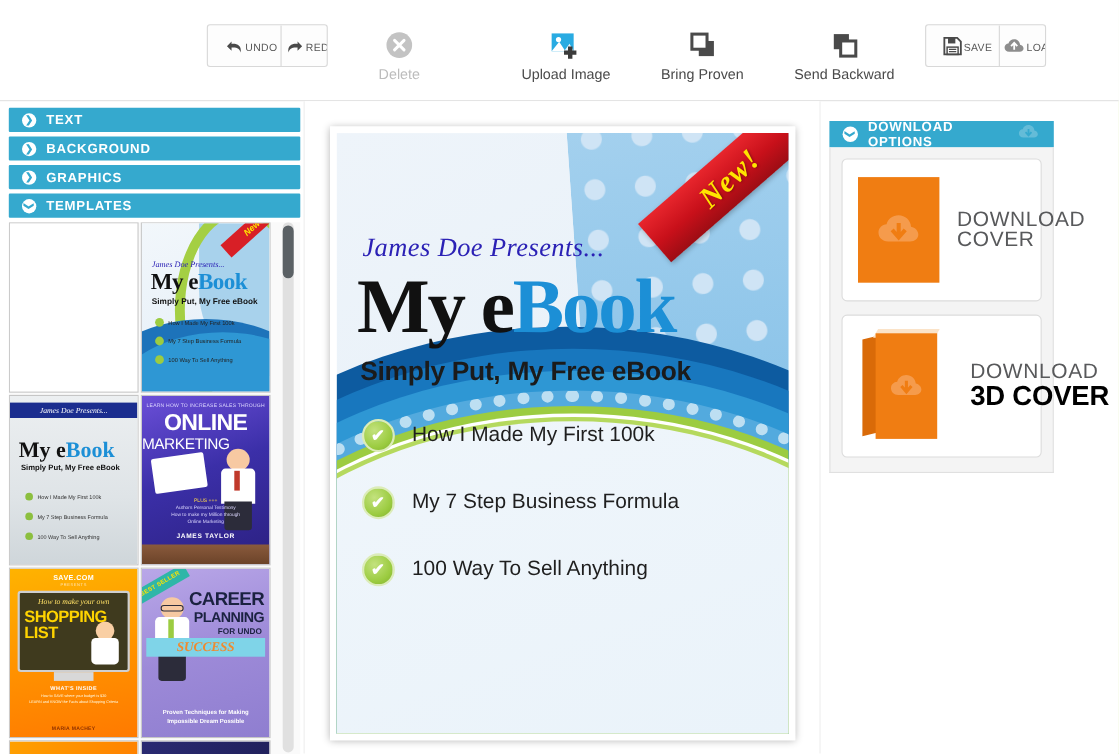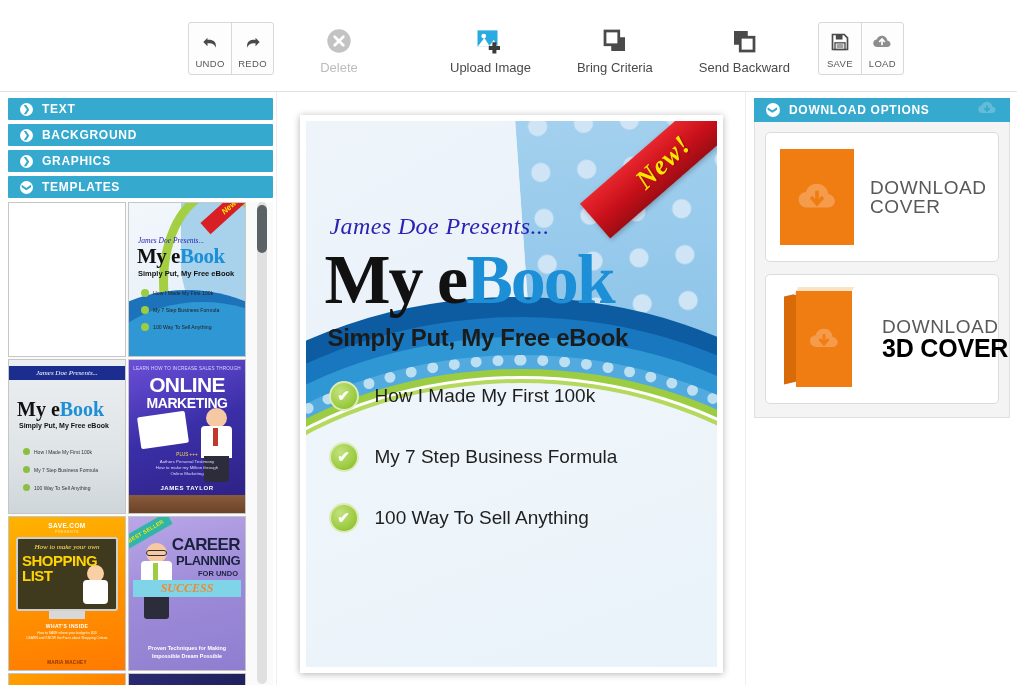--- a/index.html
+++ b/index.html
@@ -23,24 +23,24 @@
     display: flex;
     border: 1px solid #d8d8d8;
     border-radius: 3px;
     background: #fdfdfd;
     overflow: hidden;
   }
   .tb-group .tb-btn { border-radius: 0; border: none; }
   .tb-group .tb-btn + .tb-btn { border-left: 1px solid #d8d8d8; }
   .tb-btn {
     width: 42px;
-    display: flex; flex-direction: column;
+    display: flex; flex-direction: row;
     align-items: center; justify-content: flex-start;
     padding: 6px 2px 5px 2px;
-    cursor: pointer; background: transparent;
+    cursor: pointer; background: transparent; margin-left: 12px;
   }
   .tb-btn .ico { height: 26px; display:flex; align-items:center; justify-content:center; }
   .tb-btn .lbl {
     font-size: 9.5px; color: #575757; letter-spacing: .3px;
     margin-top: 3px; white-space: nowrap;
   }
   .tb-wide {
     width: auto; min-width: 62px; padding: 2px 10px 0 10px;
     display: flex; flex-direction: column; align-items: center;
     cursor: pointer;
@@ -138,22 +138,22 @@
   .tB .li { position:absolute; left:14px; font-size:5px; color:#333; }
   .tB .li b { display:inline-block; width:7px; height:7px; border-radius:50%;
       background:#8cbf3f; vertical-align:-1px; margin-right:4px; }
 
   
   .tC { background:linear-gradient(160deg,#6b4fd8 0%,#3b2fa8 45%,#2b2080 100%); }
   .tC .top { position:absolute; left:0; right:0; top:6px; text-align:center;
       color:#dcd6ff; font-size:4.6px; letter-spacing:.2px; }
   .tC .o1 { position:absolute; left:0; right:0; top:13px; text-align:center;
       color:#fff; font-size:21px; font-weight:bold; letter-spacing:-.6px; }
-  .tC .o2 { position:absolute; left:0; right:0; top:35px; text-align:center;
-      color:#fff; font-size:14px; font-weight:bold; letter-spacing:-.4px; }
+  .tC .o2 { position:absolute; left:0; right:0; top:35px; 
+      color:#fff; font-size:14px; font-weight:normal; letter-spacing:-.4px; }
   .tC .bub { position:absolute; left:10px; top:54px; width:48px; height:32px;
       background:#fff; transform:rotate(-8deg); border-radius:2px; }
   .tC .man { position:absolute; right:6px; top:48px; width:44px; height:74px; }
   .tC .mh { position:absolute; left:11px; top:0; width:21px; height:20px;
       background:#f7c9a2; border-radius:50%; }
   .tC .mb { position:absolute; left:6px; top:18px; width:31px; height:32px;
       background:#fff; border-radius:4px 4px 0 0; }
   .tC .mt { position:absolute; left:18px; top:20px; width:5px; height:18px;
       background:#c0392b; }
   .tC .ml { position:absolute; left:9px; top:48px; width:25px; height:26px;
@@ -337,22 +337,22 @@
     background: radial-gradient(circle at 36% 32%, #c3e27e 0%, #9ccc41 62%, #80b02c 100%);
     border: 2px solid #dcecb9;
     display: flex; align-items: center; justify-content: center;
     color: #ffffff; font-size: 15px; font-weight: bold;
     margin-right: 16px; flex: none;
   }
   .cv-txt { font-size: 19px; color: #1f1f1f; }
 
   
   .right-panel {
-    position: absolute; left: 754px; top: 98px;
-    width: 256px;
+    position: absolute; left: 754px; top: 110px;
+    width: 204px;
   }
   .dl-head {
     height: 24px; background: #35a9ce;
     display: flex; align-items: center; padding: 0 10px 0 12px;
     cursor: pointer;
   }
   .dl-head .chev {
     width: 14px; height: 14px; border-radius: 50%;
     background: #ffffff; color: #35a9ce;
     font-size: 9px; line-height: 14px; text-align: center;
@@ -455,21 +455,21 @@
 
   <div class="sp-26"></div>
 
   <div class="tb-wide">
     <span class="ico">
       <svg width="30" height="30" viewBox="0 0 24 24">
         <rect x="9" y="9" width="11" height="11" fill="#4a4a4a"></rect>
         <rect x="4" y="4" width="11" height="11" fill="#ffffff" stroke="#4a4a4a" stroke-width="2.2"></rect>
       </svg>
     </span>
-    <span class="lbl">Bring Criteria</span>
+    <span class="lbl">Bring Proven</span>
   </div>
 
   <div class="sp-26"></div>
 
   <div class="tb-wide">
     <span class="ico">
       <svg width="30" height="30" viewBox="0 0 24 24">
         <rect x="4" y="4" width="11" height="11" fill="#4a4a4a"></rect>
         <rect x="9" y="9" width="11" height="11" fill="#ffffff" stroke="#4a4a4a" stroke-width="2.2"></rect>
       </svg>

